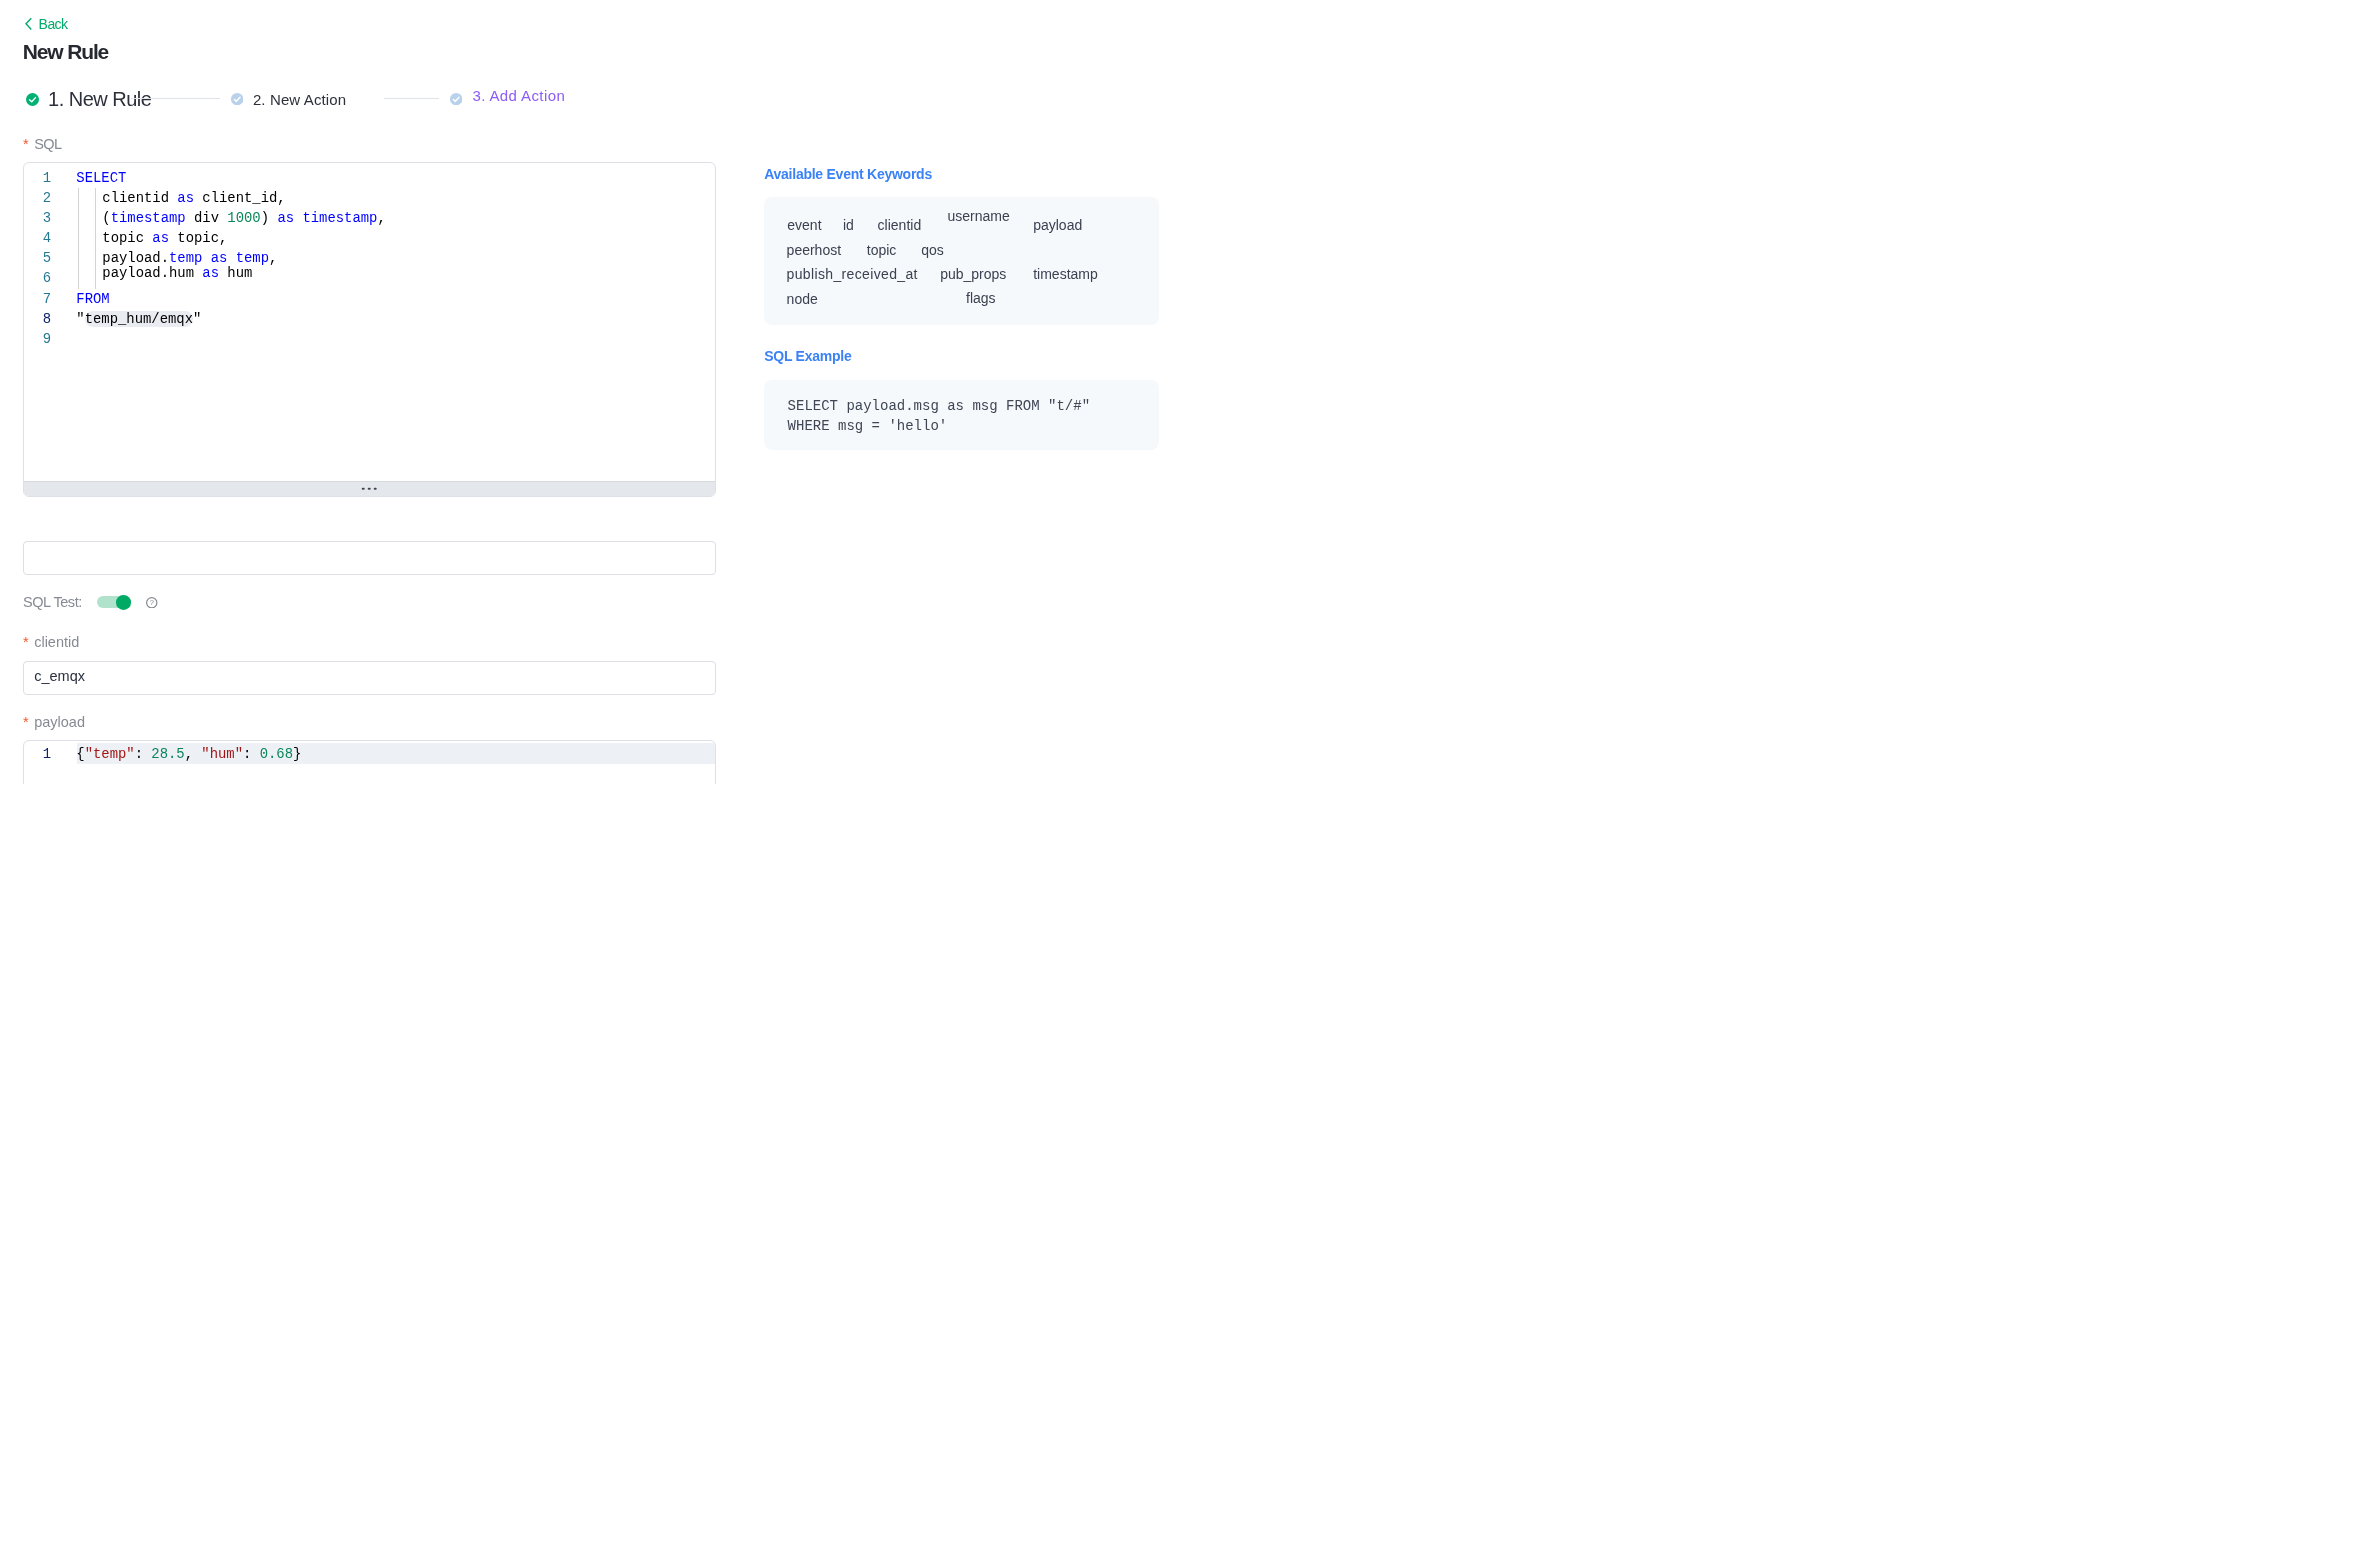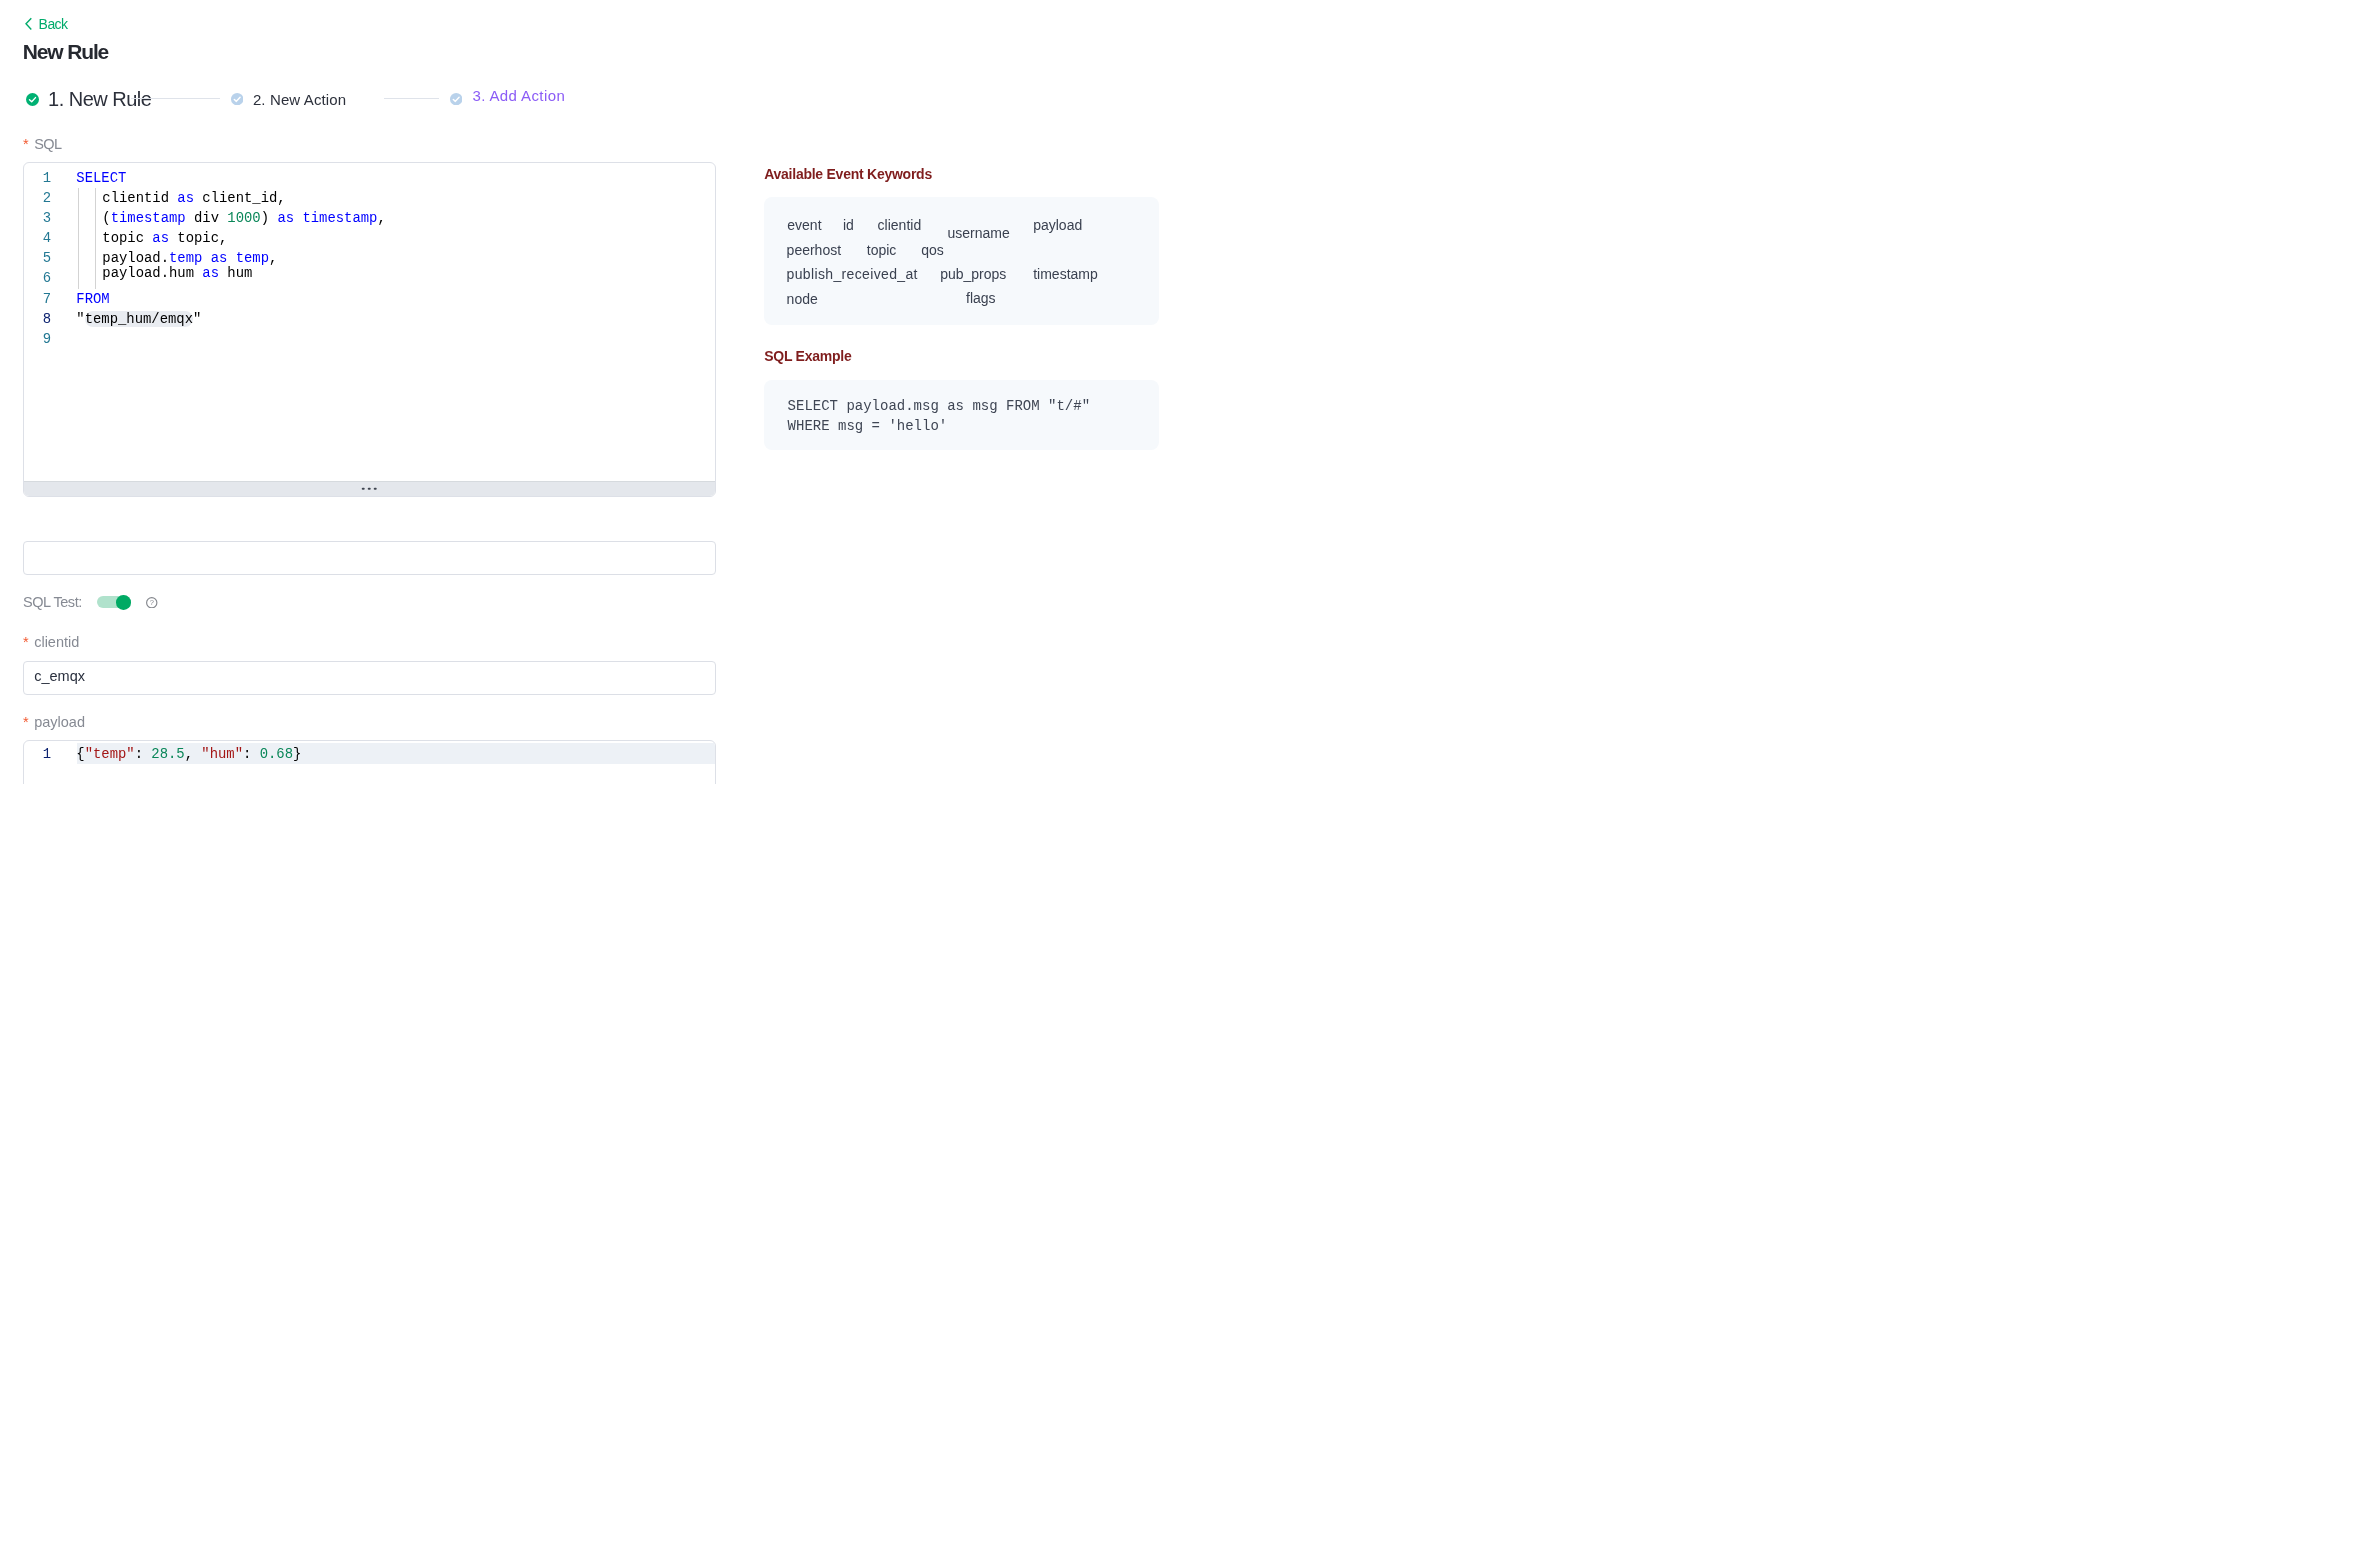--- a/index.html
+++ b/index.html
@@ -6,21 +6,21 @@
   html,body { width:1178px; height:784px; background:#ffffff; font-family:"Liberation Sans", sans-serif; overflow:hidden; }
   #page { position:relative; width:1178px; height:784px; }
   .abs { position:absolute; }
   .mono { font-family:"Liberation Mono", monospace; }
   .lbl { font-size:14.5px; color:#868a93; line-height:17px; }
   .star { color:#f2582f; }
   .cl { position:absolute; left:52.3px; font-family:"Liberation Mono", monospace; font-size:13.9px; line-height:20.1px; color:#000; white-space:pre; }
   .kw { color:#0000ff; }
   .num { color:#098658; }
   .str { color:#a31515; }
-  .hd { font-size:14px; letter-spacing:-0.25px; font-weight:700; color:#7f1d1d; line-height:17px; }
+  .hd { font-size:14px; letter-spacing:-0.25px; font-weight:700; color:#3b82f6; line-height:17px; }
   .kwd { position:absolute; font-size:14px; color:#3a4150; line-height:17px; }
 </style>
 </head>
 <body>
 <div id="page">
 
   <svg class="abs" style="left:22.8px; top:16.8px;" width="12" height="14" viewBox="0 0 12 14">
     <polyline points="8.3,1.2 3,6.8 8.3,12.4" fill="none" stroke="#00ab6b" stroke-width="1.4"></polyline>
   </svg>
   <div class="abs" style="left:38.6px; top:15.7px; font-size:14px; letter-spacing:-0.55px; font-weight:500; color:#00ab6b; line-height:17px;">Back</div>
@@ -96,21 +96,21 @@
     <div style="position:absolute; left:53px; top:2.9px; right:0; height:21px; background:#edf1f6;"></div>
     <div style="position:absolute; left:0; top:3.9px; width:27px; text-align:right; font-family:'Liberation Mono',monospace; font-size:13.9px; line-height:20.1px; color:#0b216f;">1</div>
     <div class="cl" style="left:52.3px; top:3.9px;">{<span class="str">"temp"</span>: <span class="num">28.5</span>, <span class="str">"hum"</span>: <span class="num">0.68</span>}</div>
   </div>
 
   <div class="abs hd" style="left:764.2px; top:166px;">Available Event Keywords</div>
   <div class="abs" style="left:763.5px; top:197.4px; width:395.5px; height:128px; background:#f6f9fc; border-radius:8px;"></div>
   <span class="kwd" style="left:787.3px; top:216.8px;">event</span>
   <span class="kwd" style="left:843px; top:216.8px;">id</span>
   <span class="kwd" style="left:877.6px; top:216.8px;">clientid</span>
-  <span class="kwd" style="left:947.5px; top:225px;">username</span>
+  <span class="kwd" style="left:947.5px; top:208px;">username</span>
   <span class="kwd" style="left:1033.2px; top:216.8px;">payload</span>
   <span class="kwd" style="left:786.6px; top:241.5px;">peerhost</span>
   <span class="kwd" style="left:866.8px; top:241.5px;">topic</span>
   <span class="kwd" style="left:921.2px; top:241.5px;">qos</span>
   <span class="kwd" style="left:966px; top:241.5px;margin-top:48px;">flags</span>
   <span class="kwd" style="left:786.6px; top:265.9px; letter-spacing:0.35px;">publish_received_at</span>
   <span class="kwd" style="left:940.2px; top:265.9px;">pub_props</span>
   <span class="kwd" style="left:1033.2px; top:265.9px;">timestamp</span>
   <span class="kwd" style="left:786.6px; top:291.1px;">node</span>
 

